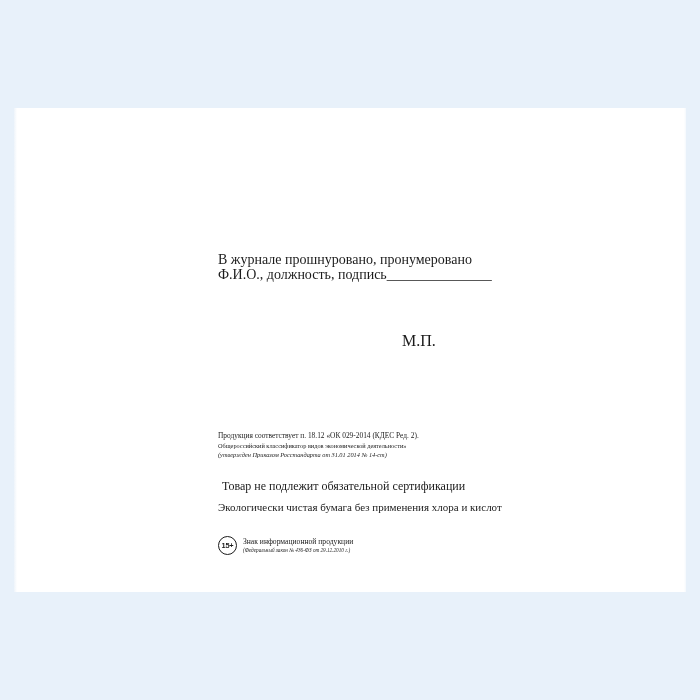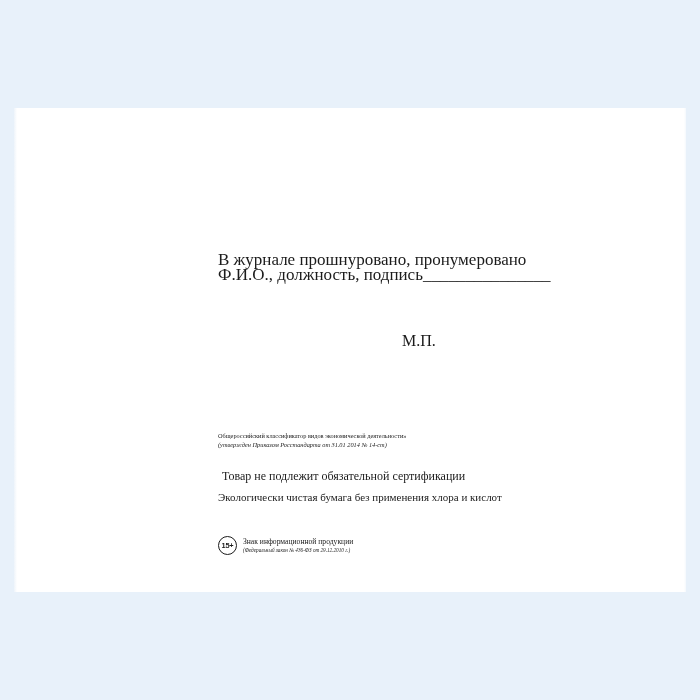--- a/index.html
+++ b/index.html
@@ -44,21 +44,21 @@
     background: linear-gradient(to left, #f4f8fc, #ffffff);
   }
 
   
   .block-top {
     position: absolute;
     left: 204px;
     top: 144px;
     width: 250px;
     color: #1b1b1b;
-    font-size: 17px;
+    font-size: 14px;
     line-height: 15.2px;
   }
   .block-top .ln {
     white-space: nowrap;
   }
   .mp {
     position: absolute;
     left: 388px;
     top: 224px;
     font-size: 16px;
@@ -133,20 +133,21 @@
   <div id="sheet">
 
     <div class="block-top">
       <div class="ln">В журнале прошнуровано, пронумеровано</div>
       <div class="ln">Ф.И.О., должность, подпись_______________</div>
     </div>
 
     <div class="mp">М.П.</div>
 
     <div class="block-bottom">
+      <div class="l1">Продукция соответствует п. 18.12 «ОК 029-2014 (КДЕС Ред. 2).</div>
       <div class="l2">Общероссийский классификатор видов экономической деятельности»</div>
       <div class="l3">(утвержден Приказом Росстандарта от 31.01 2014 № 14-ст)</div>
       <div class="gap-a"></div>
       <div class="gap-b"></div>
       <div class="l5">Товар не подлежит обязательной сертификации</div>
       <div class="gap-c"></div>
       <div class="l6">Экологически чистая бумага без применения хлора и кислот</div>
     </div>
 
     <div class="age-row">

